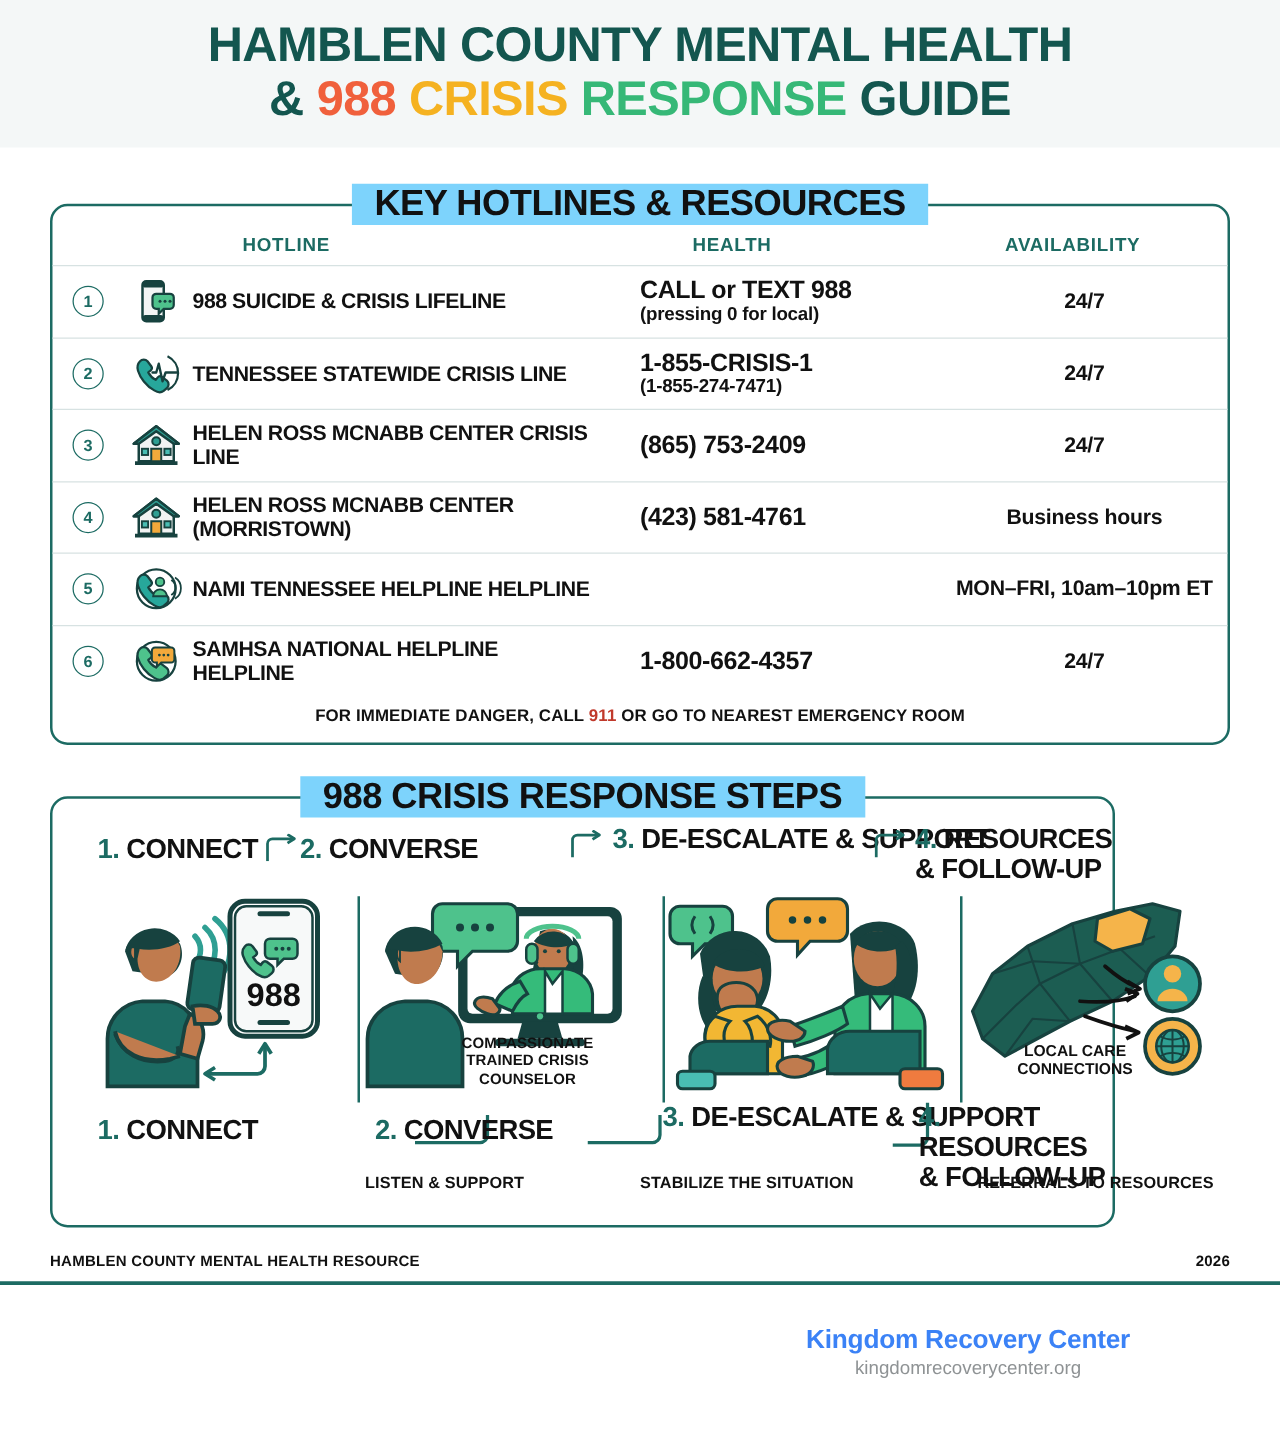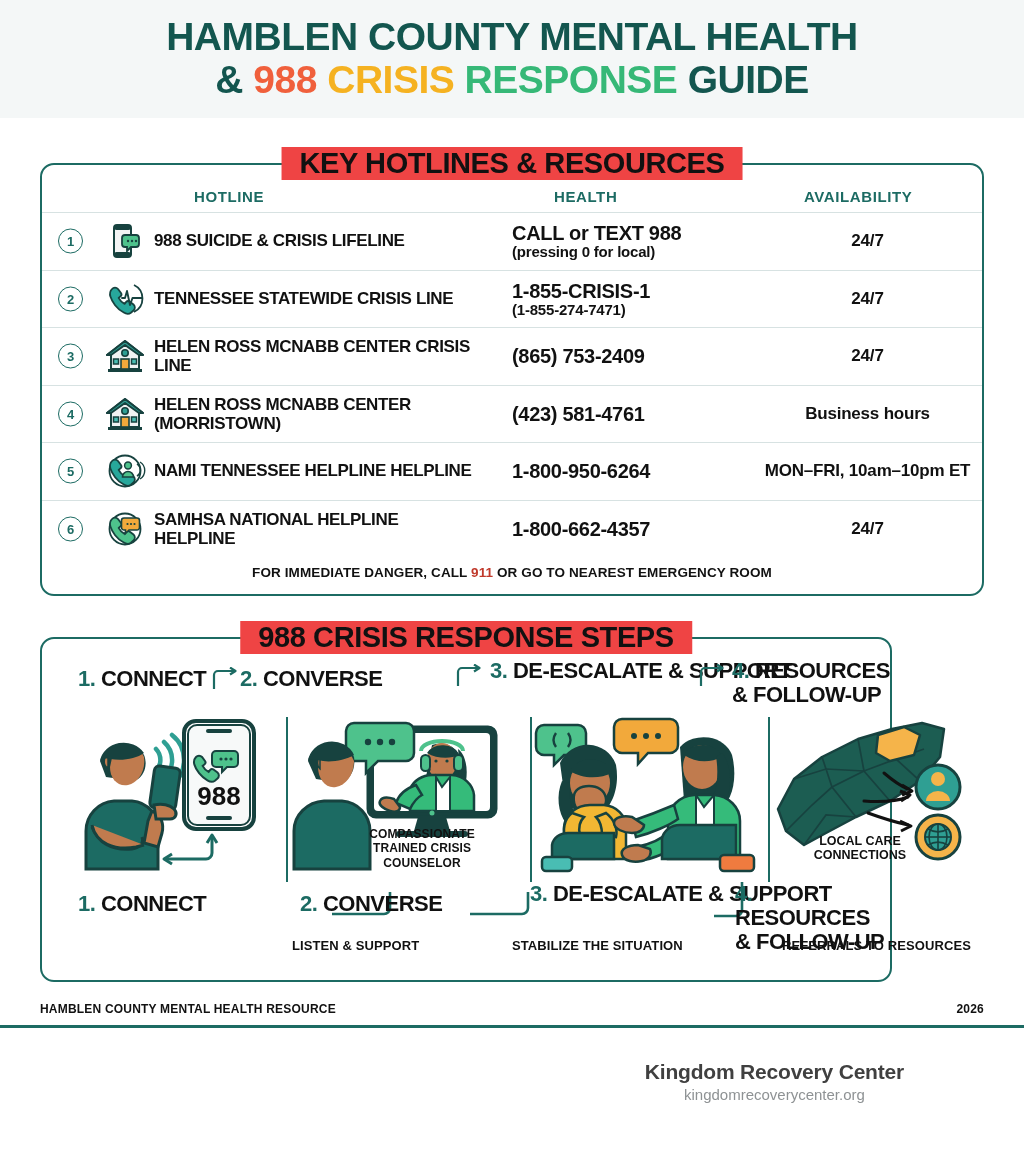--- a/index.html
+++ b/index.html
@@ -32,21 +32,21 @@
 
   
   .panel {
     position: absolute;
     border: 2px solid #1c6b63;
     border-radius: 14px;
     background: #ffffff;
   }
   .panel-title {
     position: absolute; top: -18px; left: 50%; transform: translateX(-50%);
-    background: #ef4444; padding: 0 18px;
+    background: #7dd3fc; padding: 0 18px;
     font-size: 29px; font-weight: bold; letter-spacing: -0.4px;
     color: #111111; white-space: nowrap;
   }
 
   #panel-hotlines { left: 40px; top: 163px; width: 944px; height: 433px; }
   #panel-steps    { left: 40px; top: 637px; width: 852px; height: 345px; }
 
   
   .thead {
     position: absolute; top: 23px; left: 0; width: 100%;
@@ -187,21 +187,21 @@
     font-size: 12px; font-weight: bold; color: #111111; letter-spacing: 0.2px;
   }
   .footer-rule {
     position: absolute; left: 0; top: 1025px; width: 1024px; height: 3px;
     background: #1c6b63;
   }
   .brand {
     position: absolute; right: 120px; top: 1060px; text-align: center;
   }
   .brand-name {
-    font-size: 21px; font-weight: bold; color: #404040; letter-spacing: -0.2px;
+    font-size: 21px; font-weight: bold; color: #3b82f6; letter-spacing: -0.2px;
   }
   .brand-url {
     font-size: 15px; color: #8e9294; margin-top: 2px;
   }
 </style>
 </head>
 <body>
 
 <div class="page">
 
@@ -321,23 +321,20 @@
             <path d="M8 10 a4 4 0 0 1 6 0 l3 4 a2.5 2.5 0 0 1 -0.4 3.3 l-2 1.6 a14 14 0 0 0 6 6 l1.6 -2 a2.5 2.5 0 0 1 3.3 -0.4 l4 3 a4 4 0 0 1 0 6 l-2.6 2.2 c-2 1.6 -5 1.2 -7.5 -0.4 C13 30 8 23 6.4 17.6 C5.6 15 5.6 12.6 8 10 z" fill="#27a79b" stroke="#17423f" stroke-width="1.8" stroke-linejoin="round"></path>
             <circle cx="24" cy="14.5" r="3.4" fill="#4ec28c" stroke="#17423f" stroke-width="1.5"></circle>
             <path d="M18.5 26 a5.5 5.5 0 0 1 11 0 z" fill="#4ec28c" stroke="#17423f" stroke-width="1.5"></path>
             <path d="M33 13 a7 7 0 0 1 0 12" fill="none" stroke="#17423f" stroke-width="1.6"></path>
             <path d="M36 11 a10 10 0 0 1 0 17" fill="none" stroke="#17423f" stroke-width="1.4"></path>
           </svg>
         </div>
         <div class="row-name">
           <span>NAMI TENNESSEE HELPLINE</span>
           <span class="suffix">HELPLINE</span>
-        </div>
-        <div class="row-num-col">
-          <span>1-800-950-6264</span>
         </div>
         <div class="row-avail">MON–FRI, 10am–10pm ET</div>
       </div>
 
       <div class="row">
         <div class="row-num">6</div>
         <div class="row-icon">
           <svg width="42" height="40" viewBox="0 0 42 40">
             <circle cx="21" cy="20" r="15.5" fill="none" stroke="#17423f" stroke-width="1.8"></circle>
             <path d="M8 10 a4 4 0 0 1 6 0 l3 4 a2.5 2.5 0 0 1 -0.4 3.3 l-2 1.6 a14 14 0 0 0 6 6 l1.6 -2 a2.5 2.5 0 0 1 3.3 -0.4 l4 3 a4 4 0 0 1 0 6 l-2.6 2.2 c-2 1.6 -5 1.2 -7.5 -0.4 C13 30 8 23 6.4 17.6 C5.6 15 5.6 12.6 8 10 z" fill="#4ec28c" stroke="#17423f" stroke-width="1.8" stroke-linejoin="round"></path>

